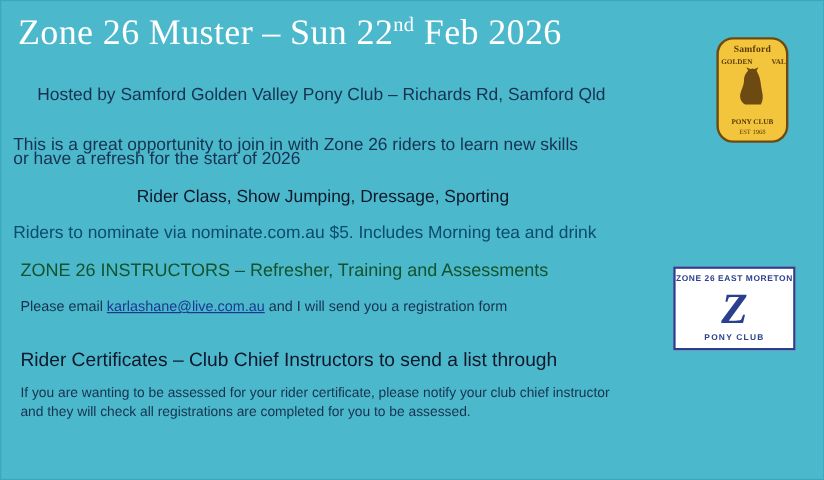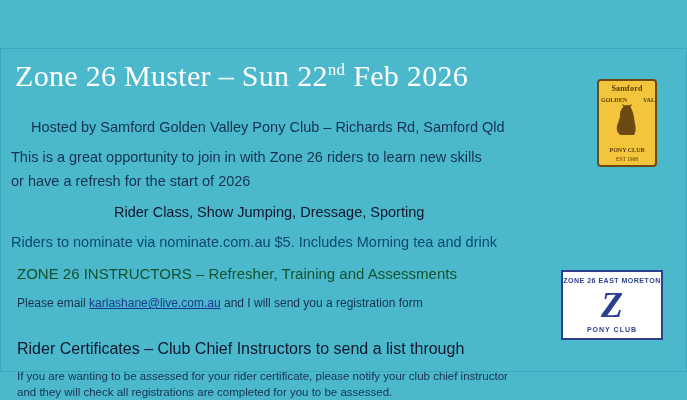--- a/index.html
+++ b/index.html
@@ -9,25 +9,24 @@
   body {
     width: 687px;
     height: 400px;
     background: #4bb8cc;
     font-family: "Liberation Sans", sans-serif;
     overflow: hidden;
   }
   .poster {
     position: relative;
     width: 687px;
-    height: 324px;
+    height: 400px;
     background: #4bb8cc;
     border: 1px solid #3aa9bd;
     box-sizing: border-box;
-    margin-top: 48px;
   }
   .title {
     position: absolute;
     left: 14px;
     top: 10px;
     font-size: 30px;
     color: #ffffff;
     font-family: "Liberation Serif", serif;
     font-weight: normal;
     letter-spacing: 0.3px;
@@ -43,21 +42,21 @@
     white-space: nowrap;
   }
   .host {
     left: 30px;
     top: 70px;
     font-size: 14.5px;
     color: #16324f;
   }
   .body1 {
     left: 10px;
-    top: 100px;
+    top: 112px;
     font-size: 14.5px;
     color: #16324f;
   }
   .body2 {
     left: 10px;
     top: 124px;
     font-size: 14.5px;
     color: #16324f;
   }
   .classes {
@@ -111,21 +110,21 @@
 
   
   .logo-sgv {
     position: absolute;
     left: 596px;
     top: 30px;
     width: 60px;
     height: 88px;
     background: #f2c53d;
     border: 2px solid #6d4a12;
-    border-radius: 4px;
+    border-radius: 14px;
     box-sizing: border-box;
     overflow: hidden;
   }
   .logo-sgv .sgv-top {
     position: absolute;
     top: 3px;
     left: 0;
     width: 100%;
     text-align: center;
     font-family: "Liberation Serif", serif;

